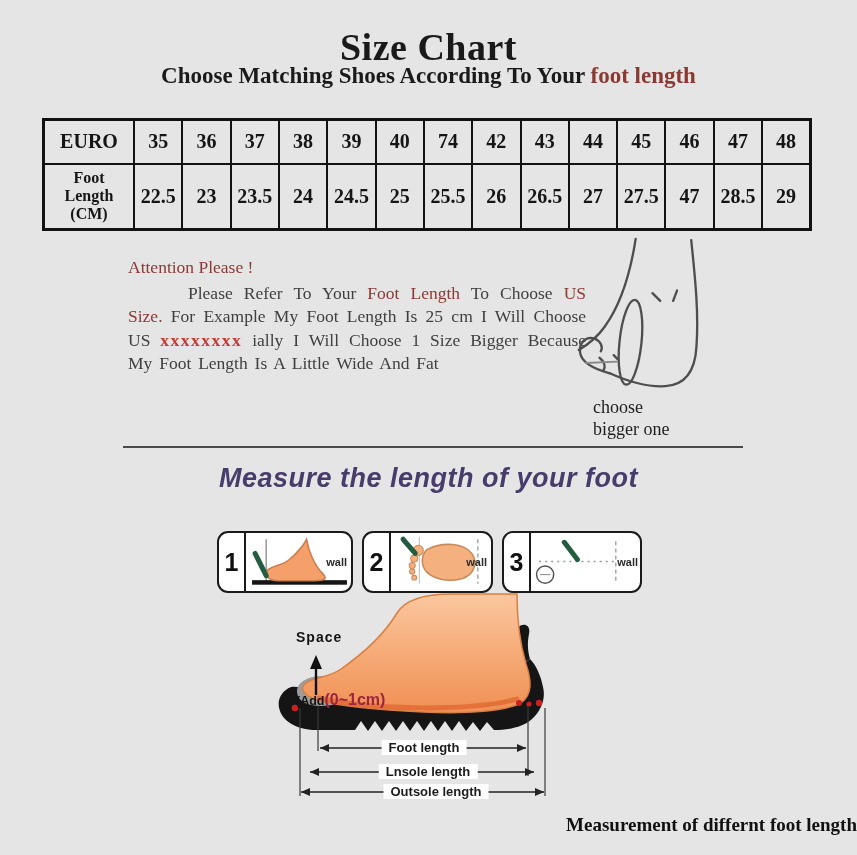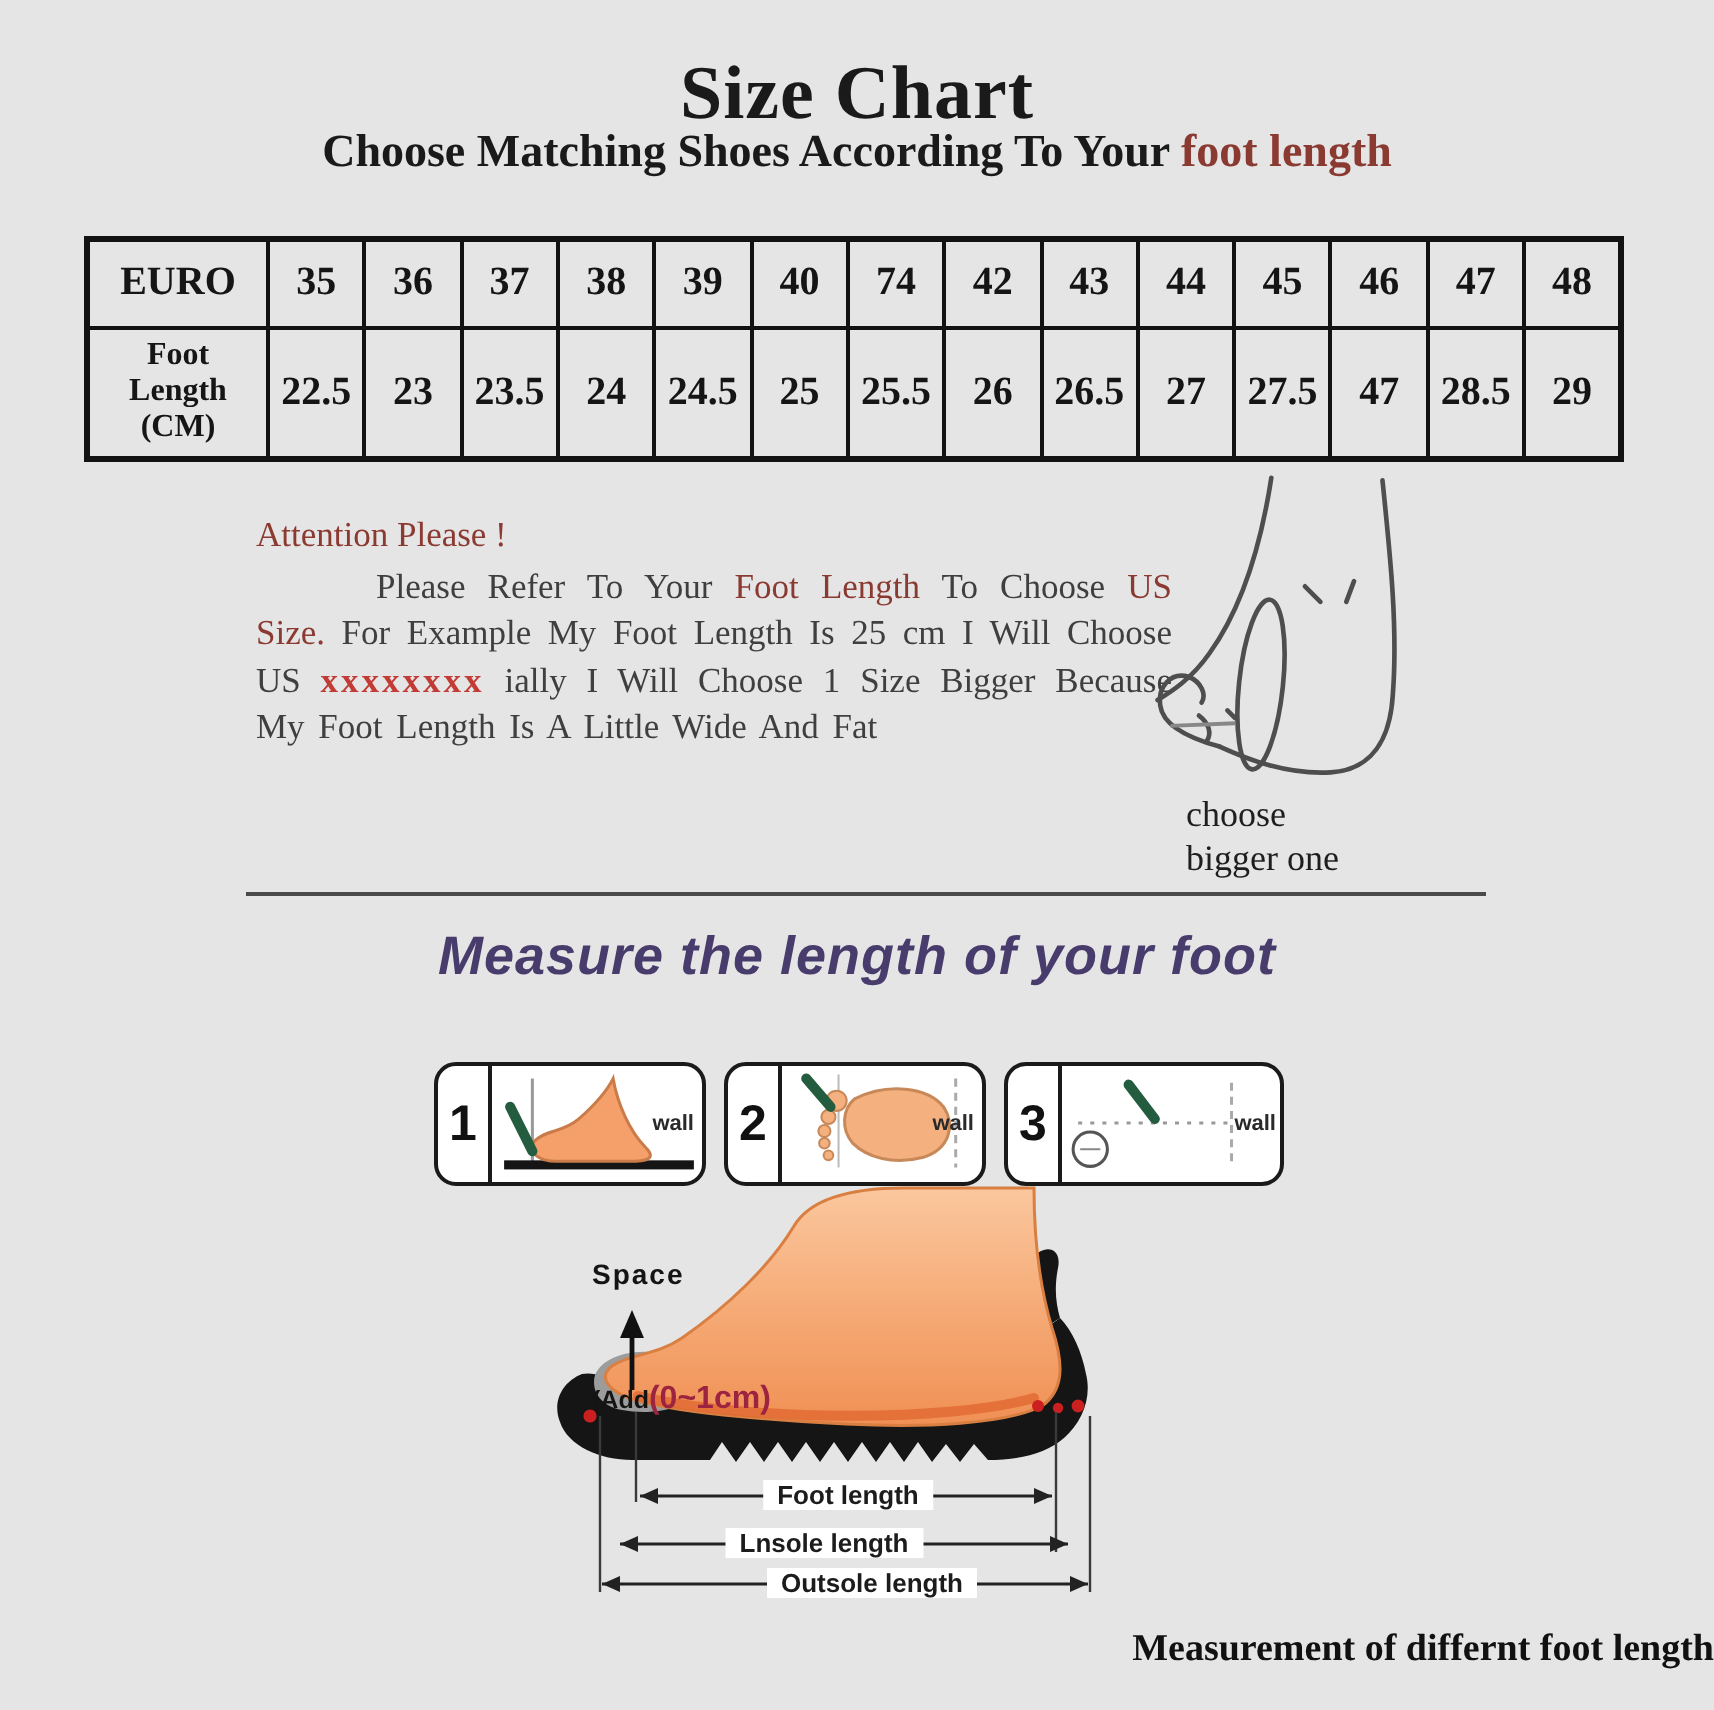--- a/index.html
+++ b/index.html
@@ -51,21 +51,21 @@
   
   .shoe-diagram{position:absolute;left:255px;top:592px;}
   .space-label{position:absolute;left:296px;top:629px;font-family:"Liberation Sans",sans-serif;
                color:#141414;line-height:16px;white-space:nowrap;}
   .space-l1{font-weight:bold;font-size:14px;letter-spacing:1px;display:block;}
   .space-l2{font-weight:bold;font-size:12.5px;display:block;margin-top:47px;}
   .space-l2 .red{color:#9C2440;font-size:16px;}
   .dim-svg{position:absolute;left:290px;top:706px;}
   .dim-label{position:absolute;transform:translateX(-50%);background:#fff;padding:0 7px;
              font-family:"Liberation Sans",sans-serif;font-weight:bold;font-size:13px;color:#1c1c1c;}
-  #dim-foot{left:424px;top:740px;} #dim-insole{left:412px;top:764px;} #dim-outsole{left:436px;top:784px;}
+  #dim-foot{left:424px;top:740px;} #dim-insole{left:428px;top:764px;} #dim-outsole{left:436px;top:784px;}
   .caption{position:absolute;top:814px;left:0;right:0;text-align:right;
            font-size:19px;font-weight:bold;color:#111;}
   .sketch-stroke{stroke:#4E4E4E;stroke-width:1.8;fill:none;stroke-linecap:round;}
 </style>
 </head>
 <body>
 
 <div class="page">
 
   <h1 class="title">Size Chart</h1>

